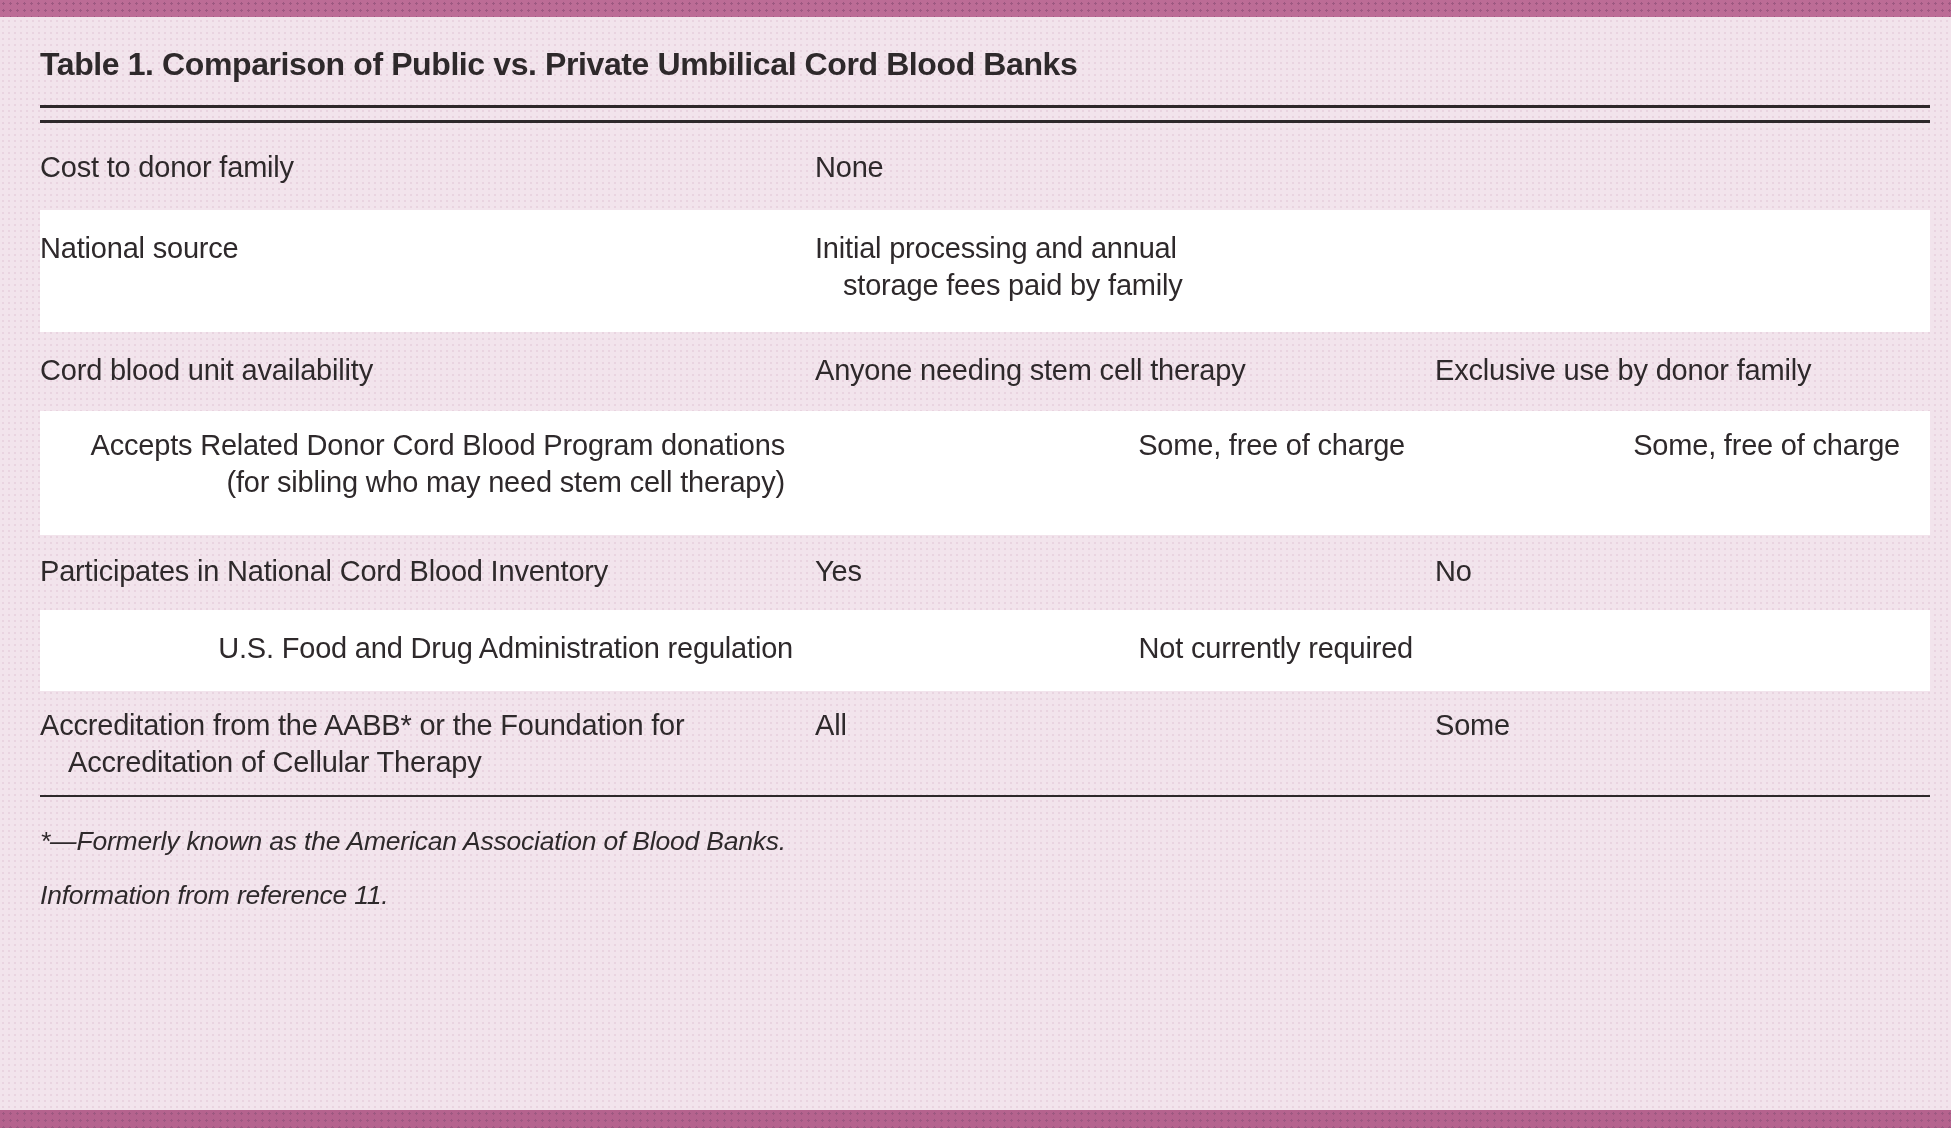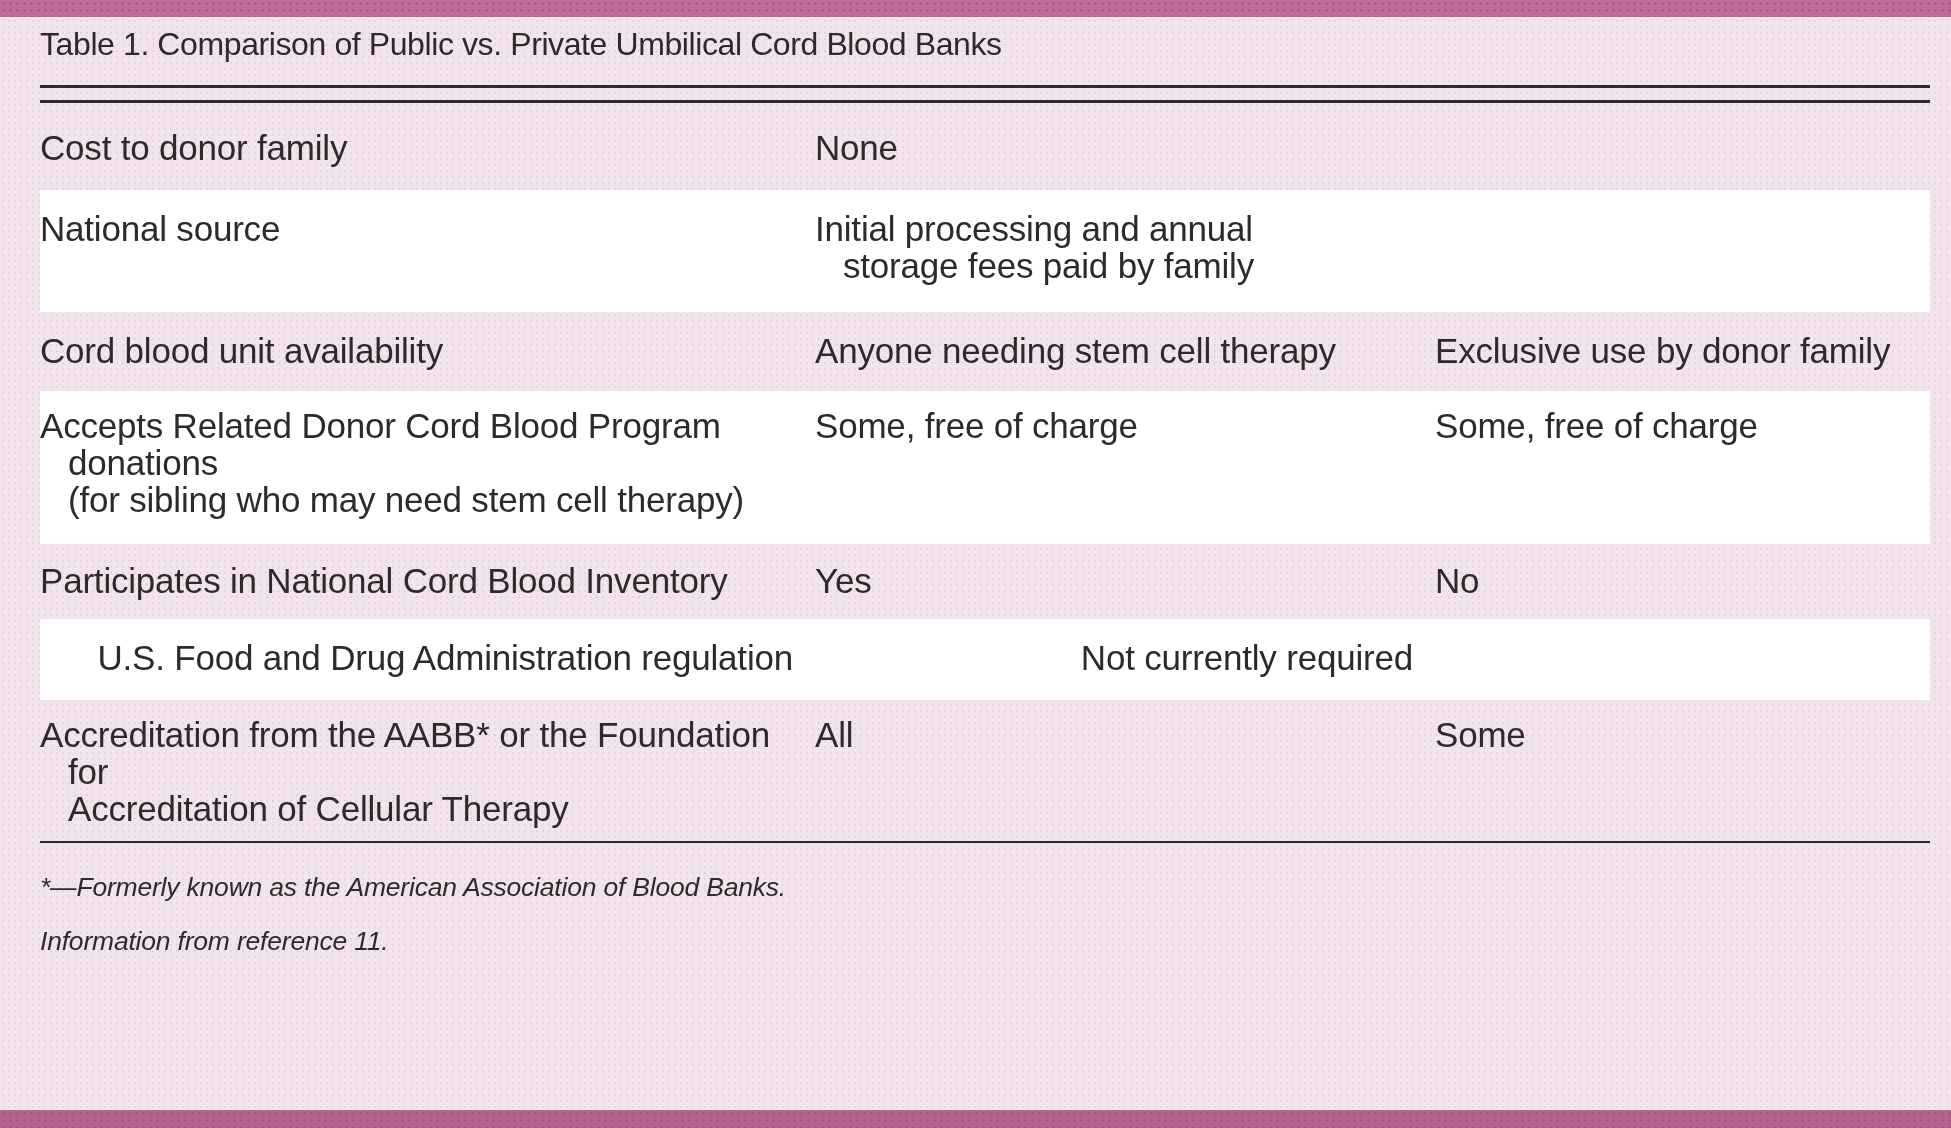--- a/index.html
+++ b/index.html
@@ -28,23 +28,23 @@
   .bar.bottom { bottom: 0; height: 18px; background-color: #b5638e; }
 
   .content {
     position: absolute;
     top: 17px;
     left: 40px;
     width: 1890px;
   }
 
   .title {
-    margin: 8px 0 0 0;
+    margin: 28px 0 0 0;
     font-size: 32px;
-    font-weight: normal;
+    font-weight: bold;
     letter-spacing: -0.4px;
     line-height: 38px;
   }
 
   .rule { border-top: 3px solid #2e292b; height: 0; }
   .rule.r-top { margin-top: 22px; }
   .rule.r-header { margin-top: 12px; }
   .rule.r-footer { border-top-width: 2px; }
 
   .grid {
@@ -53,32 +53,32 @@
   }
 
   .header-row { padding: 30px 0 14px 0; }
   .hd {
     font-style: italic;
     font-size: 27px;
     line-height: 33px;
   }
 
   .row {
-    font-size: 35px;
+    font-size: 29px;
     line-height: 37px;
   }
   .row.pink { background: transparent; }
   .row.white {
     background: #ffffff;
   }
 
   .row.r1 { padding: 26px 0 24px 0; }
   .row.r2 { padding: 20px 0 28px 0; }
   .row.r3 { padding: 20px 0 22px 0; }
-  .row.r4 { padding: 16px 0 26px 0; }
+  .row.r4 { padding: 16px 0 34px 0; text-align: right; }
   .row.r5 { padding: 18px 0 20px 0; }
   .row.r6 { padding: 20px 0 24px 8px; text-align: right; }
   .row.r7 { padding: 16px 0 14px 0; }
 
   .cell {
     white-space: pre-line;        
     padding-left: 28px;           
     text-indent: -28px;
     padding-right: 30px;
   }

